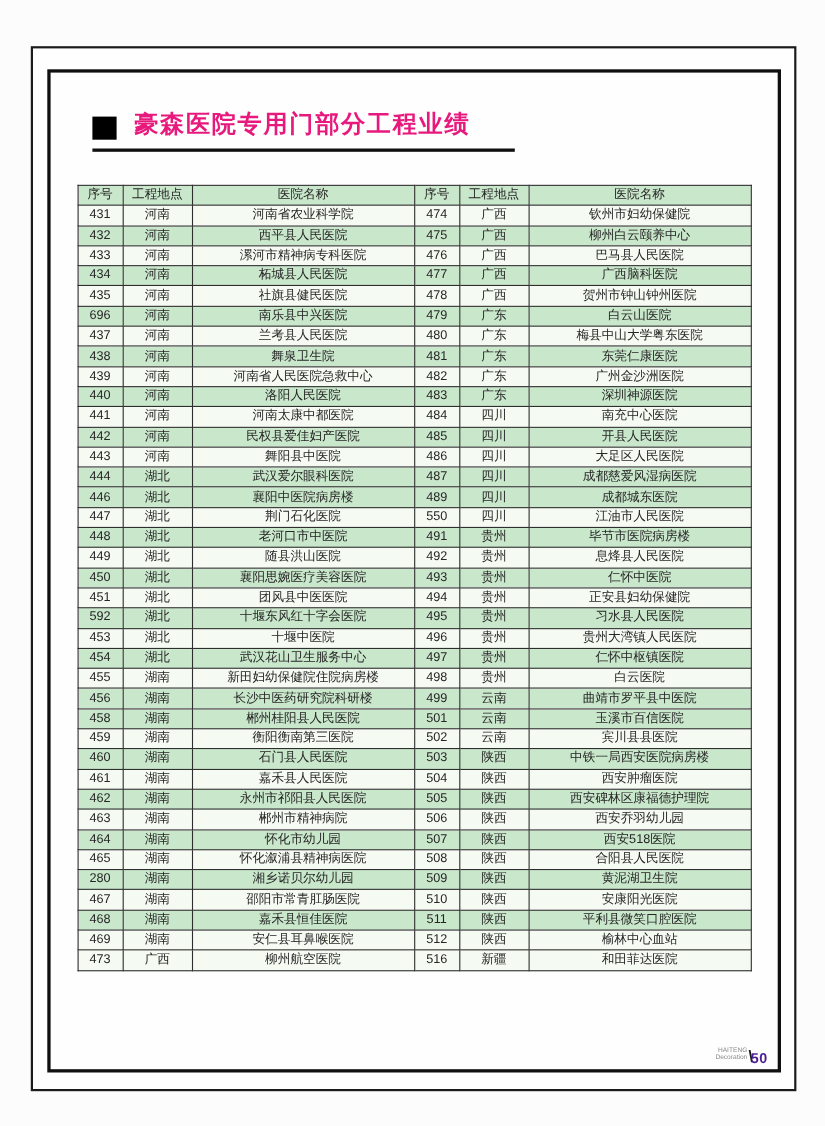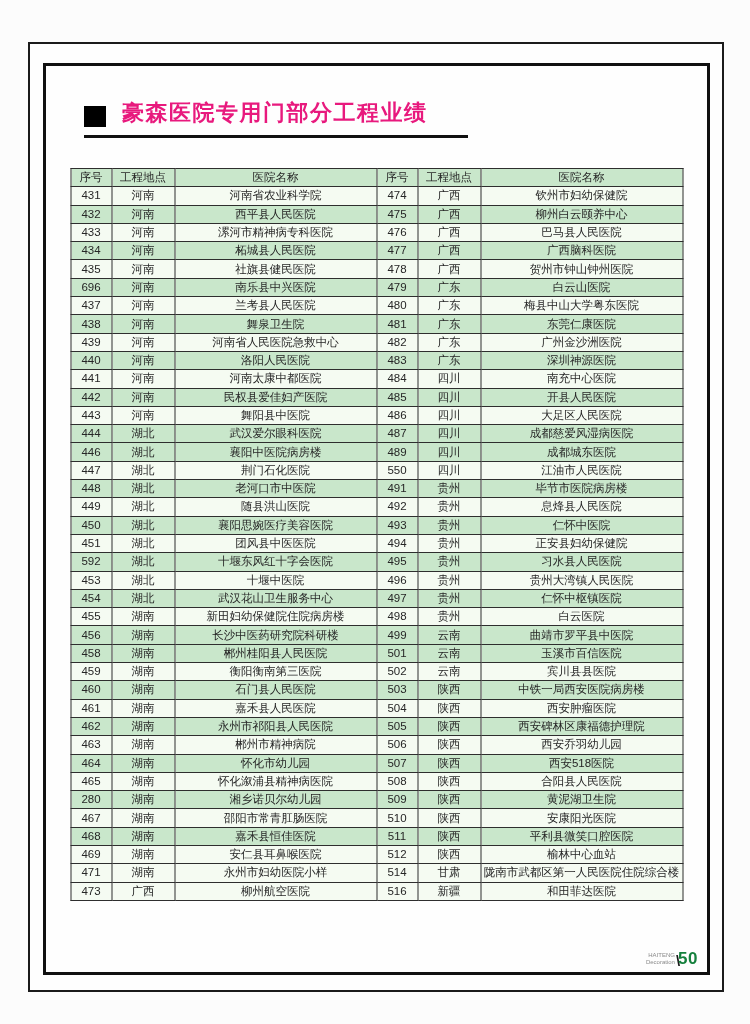--- a/index.html
+++ b/index.html
@@ -87,23 +87,23 @@
     text-align: right;
     margin-bottom: 3px;
   }
   .footer .slash {
     font-size: 15px;
     font-weight: bold;
     color: #1a1a1a;
     margin: 0 -2px 0 1px;
   }
   .footer .page-number {
-    font-size: 17px;
+    font-size: 13px;
     font-weight: bold;
-    color: #15803d;
+    color: #4c1d95;
     letter-spacing: 0.5px;
   }
 </style>
 </head>
 <body>
 
 <div class="page-photo">
   <div class="outer-frame">
     <div class="inner-frame">
 
@@ -414,28 +414,20 @@
             </tr>
             <tr>
               <td class="c-seq">469</td>
               <td class="c-loc">湖南</td>
               <td class="c-hosp">安仁县耳鼻喉医院</td>
               <td class="c-seq">512</td>
               <td class="c-loc">陕西</td>
               <td class="c-hosp">榆林中心血站</td>
             </tr>
             <tr>
-              <td class="c-seq">471</td>
-              <td class="c-loc">湖南</td>
-              <td class="c-hosp">永州市妇幼医院小样</td>
-              <td class="c-seq">514</td>
-              <td class="c-loc">甘肃</td>
-              <td class="c-hosp">陇南市武都区第一人民医院住院综合楼</td>
-            </tr>
-            <tr>
               <td class="c-seq">473</td>
               <td class="c-loc">广西</td>
               <td class="c-hosp">柳州航空医院</td>
               <td class="c-seq">516</td>
               <td class="c-loc">新疆</td>
               <td class="c-hosp">和田菲达医院</td>
             </tr>
           </tbody>
       </table>
 

